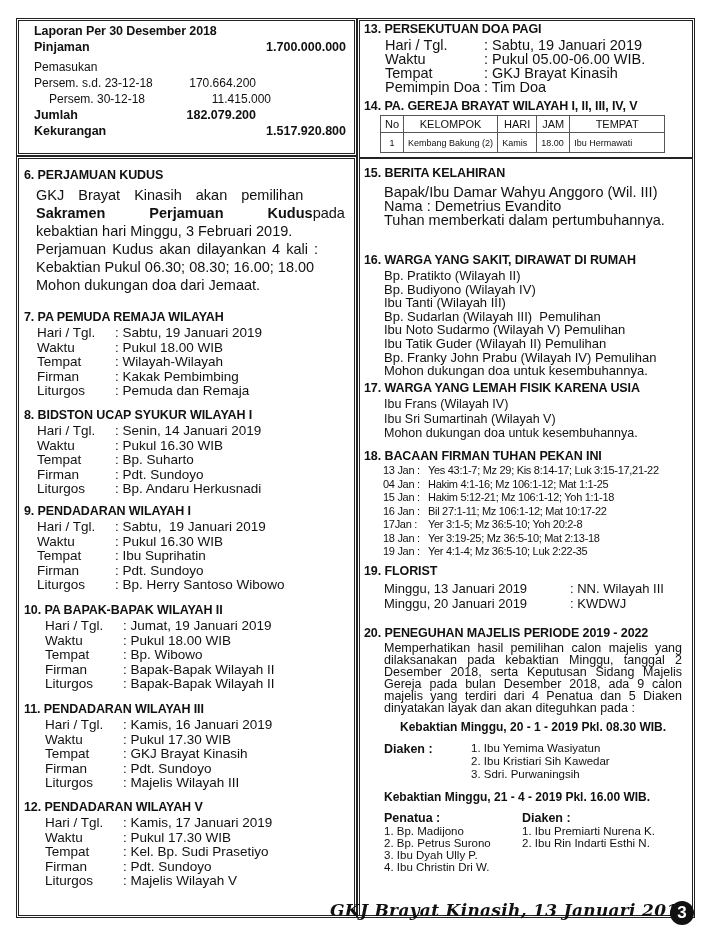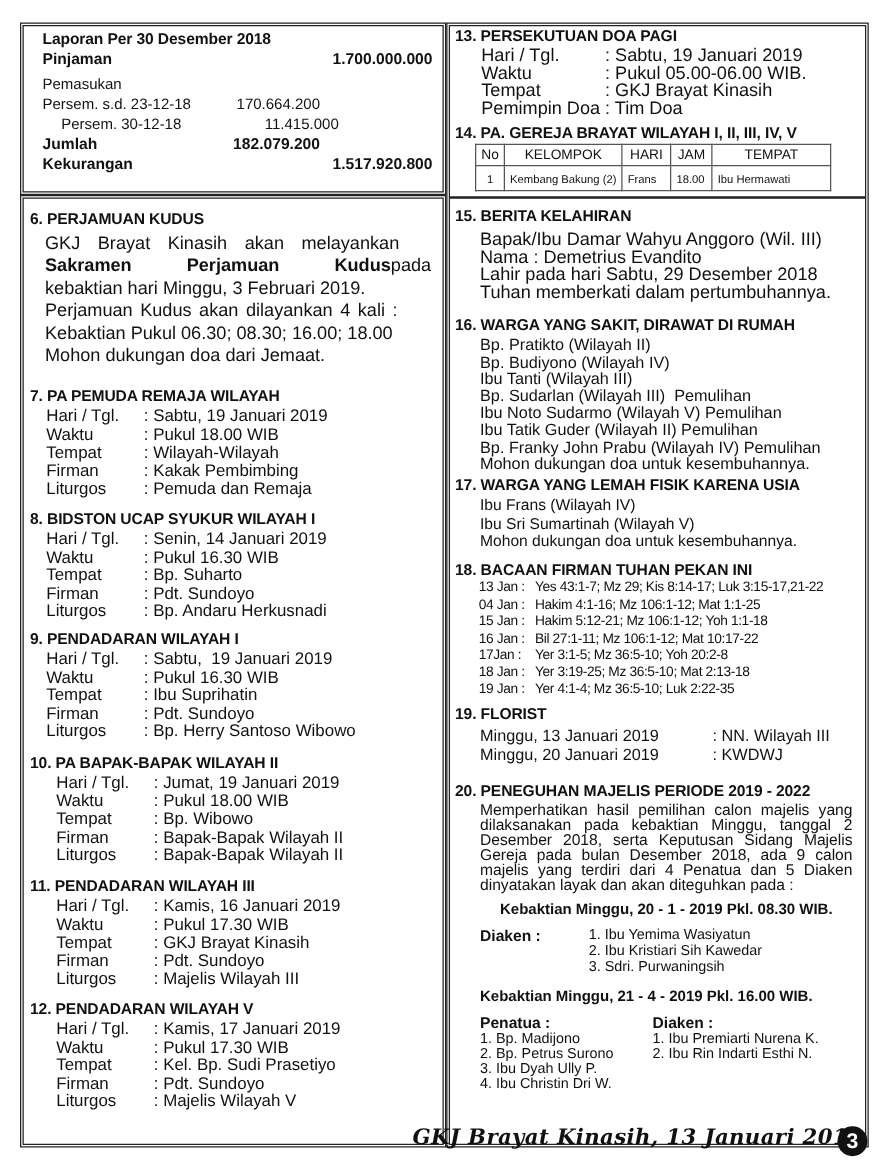--- a/index.html
+++ b/index.html
@@ -52,21 +52,21 @@
   <div class="row bold" style="font-size:12.5px;line-height:17px;justify-content:space-between;">
     <span>Kekurangan</span>
     <span>1.517.920.800</span>
   </div>
 </div>
 
 <div class="sec" style="left:24px;top:168px;width:316px;">
   <div class="h">6. PERJAMUAN KUDUS</div>
   <div style="margin-left:12px;font-size:14.5px;line-height:18px;margin-top:4px;">
     <div class="row" style="justify-content:space-between;">
-      <span style="word-spacing:10px;">GKJ Brayat Kinasih akan melayankan</span>
+      <span style="word-spacing:10px;">GKJ Brayat Kinasih akan pemilihan</span>
     </div>
     <div class="row" style="justify-content:space-between;">
       <span class="bold" style="word-spacing:40px;">Sakramen Perjamuan Kudus</span>
       <span>pada</span>
     </div>
     <div>kebaktian hari Minggu, 3 Februari 2019.</div>
     <div style="word-spacing:2px;">Perjamuan Kudus akan dilayankan 4 kali :</div>
     <div>Kebaktian Pukul 06.30; 08.30; 16.00; 18.00</div>
     <div>Mohon dukungan doa dari Jemaat.</div>
   </div>
@@ -259,36 +259,35 @@
         <th style="width:82px">KELOMPOK</th>
         <th style="width:30px">HARI</th>
         <th style="width:24px">JAM</th>
         <th style="width:86px">TEMPAT</th>
       </tr>
     </thead>
     <tbody>
       <tr>
         <td style="text-align:center">1</td>
         <td>Kembang Bakung (2)</td>
-        <td>Frans</td>
+        <td>Kamis</td>
         <td>18.00</td>
         <td>Ibu Hermawati</td>
       </tr>
     </tbody>
   </table>
 </div>
 
 <div style="position:absolute;left:360px;top:157px;width:332px;height:0;border-top:2px solid #222;"></div>
 
 <div class="sec" style="left:364px;top:166px;width:325px;">
   <div class="h">15. BERITA KELAHIRAN</div>
   <div class="t13" style="margin-left:20px;margin-top:5px;">
     <div>Bapak/Ibu Damar Wahyu Anggoro (Wil. III)</div>
     <div>Nama : Demetrius Evandito</div>
-    <div>Lahir pada hari Sabtu, 29 Desember 2018</div>
     <div>Tuhan memberkati dalam pertumbuhannya.</div>
   </div>
 </div>
 
 <div class="sec" style="left:364px;top:253px;width:325px;">
   <div class="h">16. WARGA YANG SAKIT, DIRAWAT DI RUMAH</div>
   <div style="margin-left:20px;margin-top:2px;font-size:13px;line-height:13.6px;">
     <div>Bp. Pratikto (Wilayah II)</div>
     <div>Bp. Budiyono (Wilayah IV)</div>
     <div>Ibu Tanti (Wilayah III)</div>

